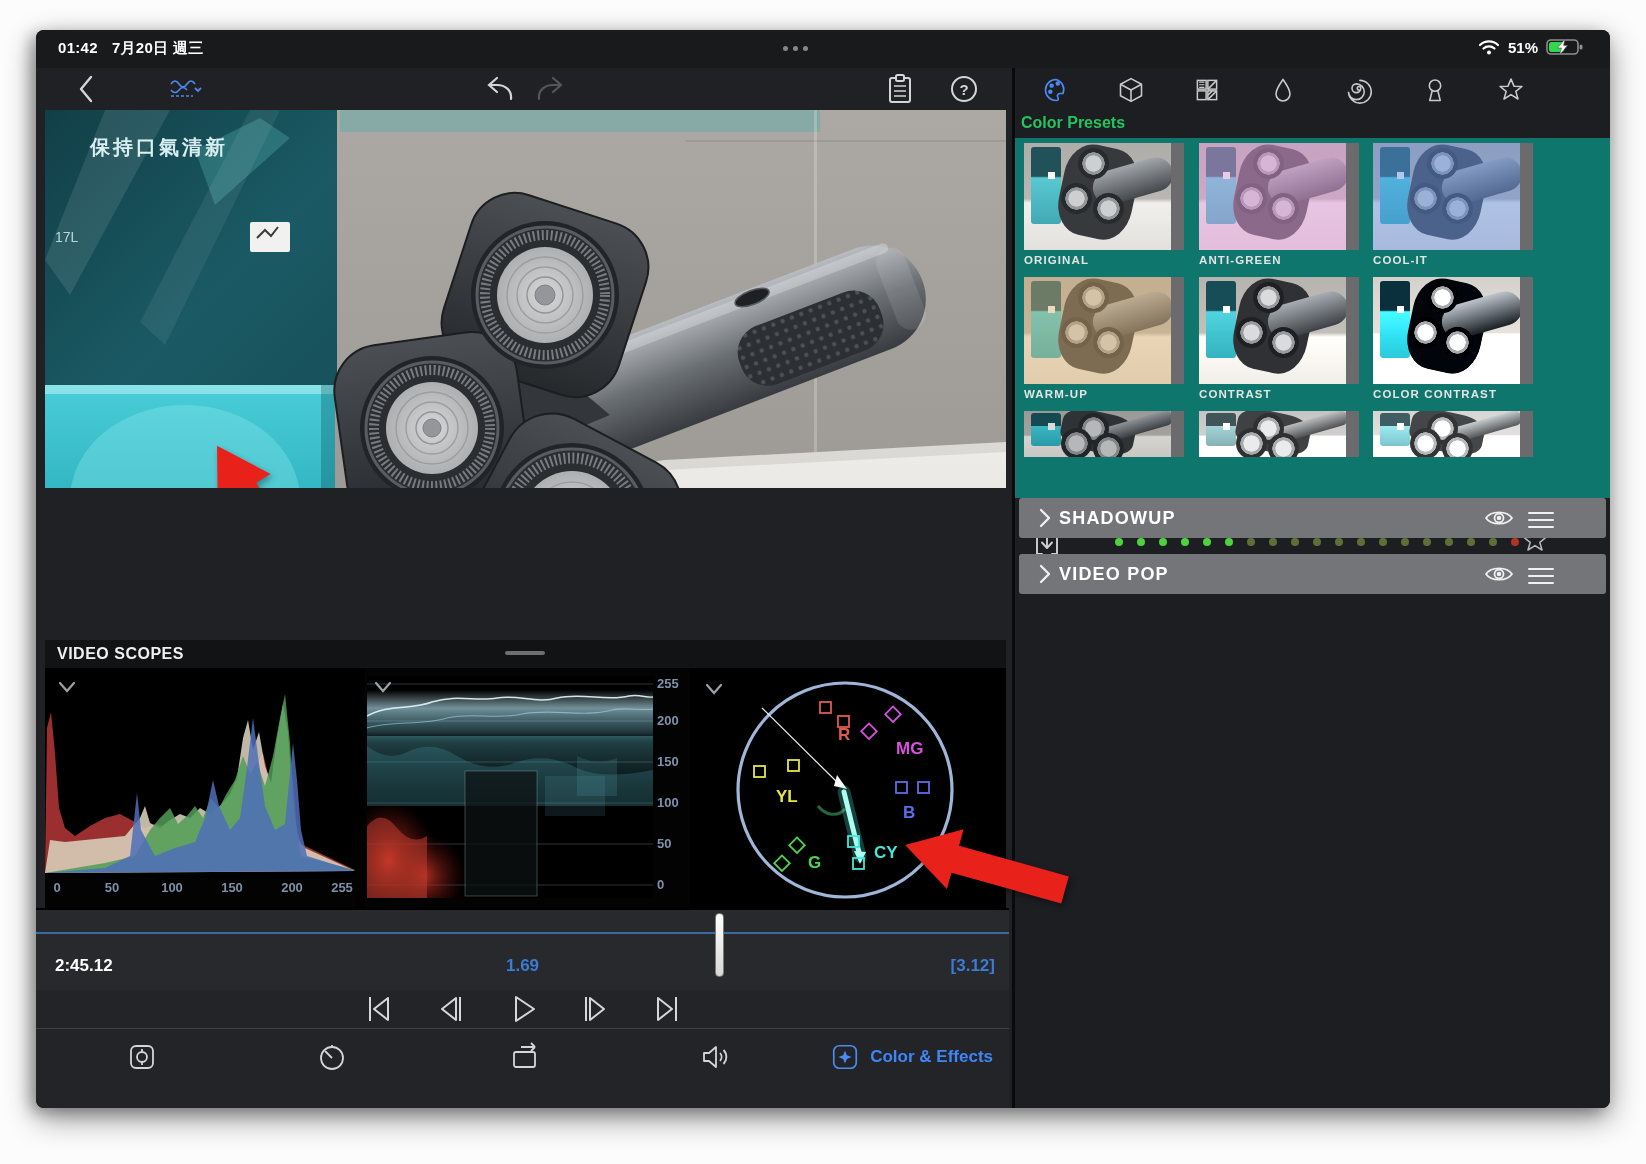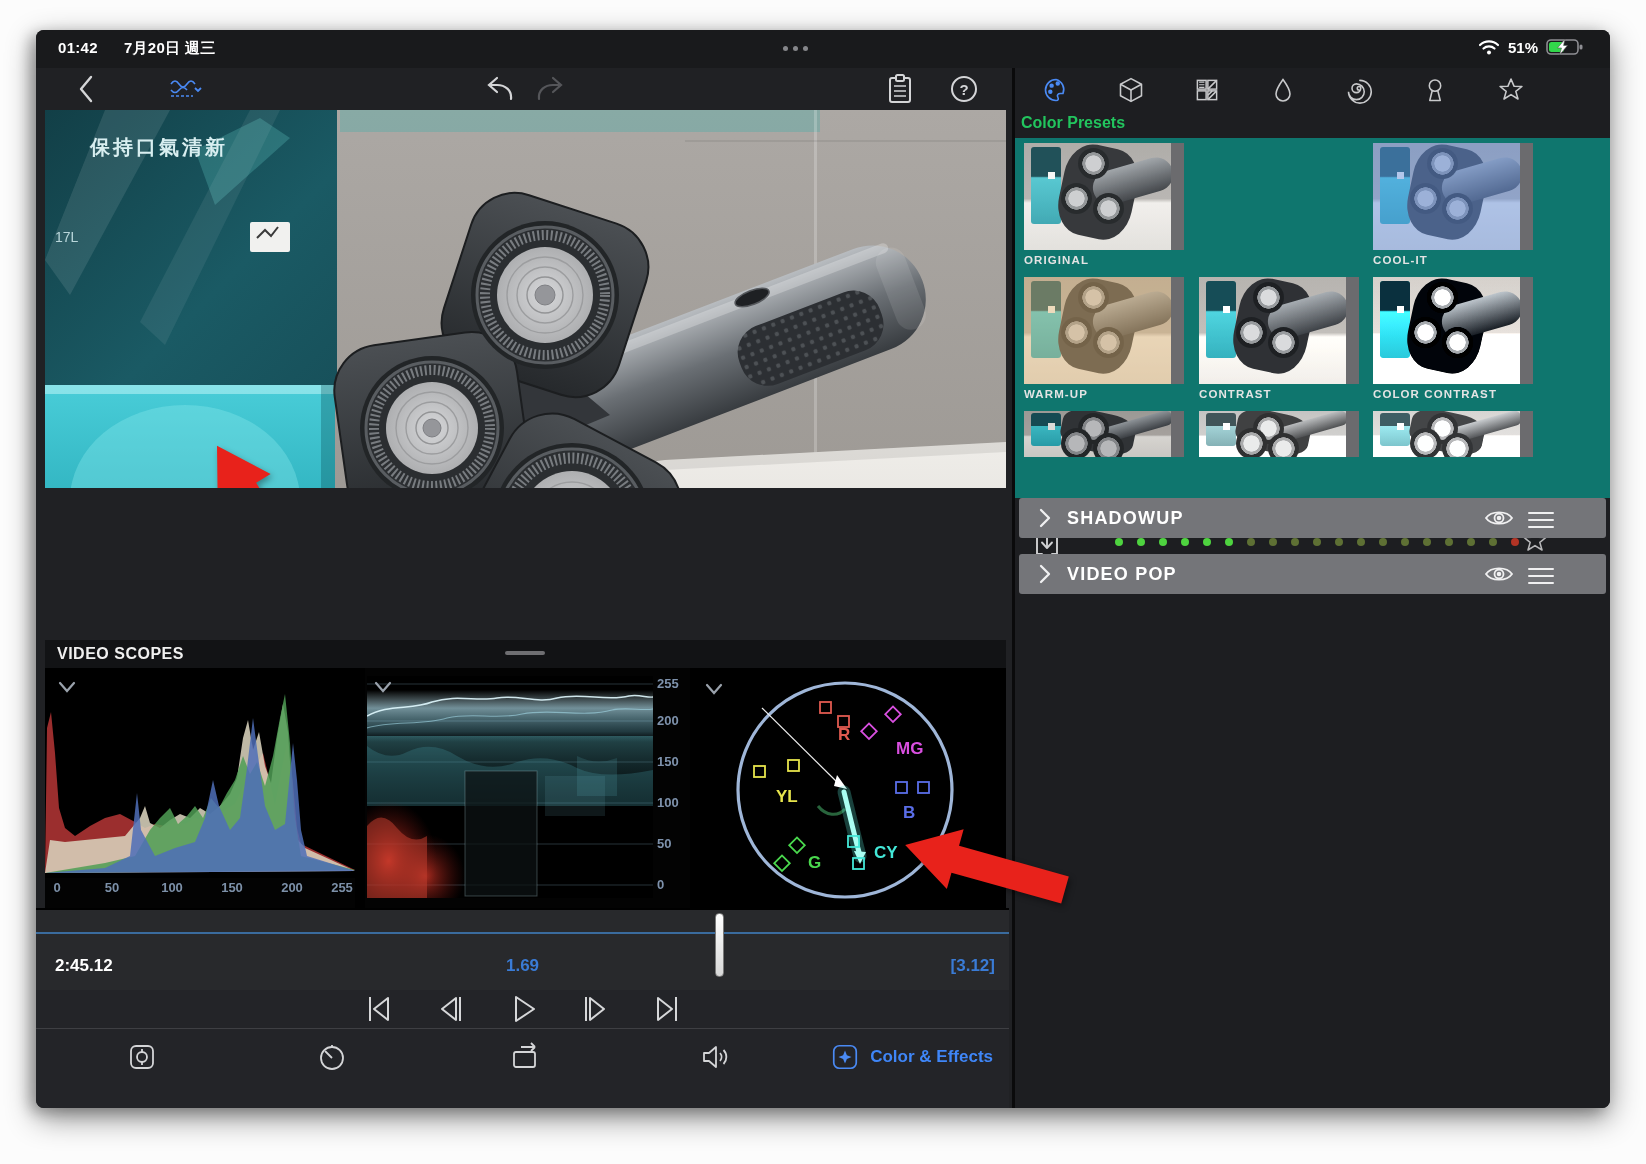--- a/index.html
+++ b/index.html
@@ -5,21 +5,21 @@
   * { box-sizing: border-box; margin: 0; padding: 0; }
   body { background:#ffffff; font-family:"Liberation Sans", sans-serif; }
   .stage { position:relative; width:1646px; height:1164px; background:#fcfcfc; overflow:hidden; }
   .device { position:absolute; left:36px; top:30px; width:1574px; height:1078px;
             background:#202124; border-radius:8px; overflow:hidden;
             box-shadow:-6px 4px 14px rgba(0,0,0,.25), 0 10px 30px rgba(0,0,0,.45); }
   svg { display:block; }
 
   
   #statusbar { position:absolute; left:0; top:0; width:1574px; height:38px; background:#191a1c; }
-  .sb-left { position:absolute; left:22px; top:9px; color:#fff; font-size:15px; font-weight:bold; letter-spacing:.3px; display:flex; gap:26px; }
+  .sb-left { position:absolute; left:22px; top:9px; color:#fff; font-size:15px; font-weight:bold; letter-spacing:.3px; display:flex; gap:14px; }
   .sb-dots { position:absolute; left:747px; top:16px; display:flex; gap:5px; }
   .sb-dots i { width:5px; height:5px; border-radius:50%; background:#85868a; }
   .sb-right { position:absolute; right:26px; top:7px; display:flex; align-items:center; gap:8px; color:#fff; font-size:15px; font-weight:bold; }
 
   
   #toolbar { position:absolute; left:0; top:38px; width:973px; height:42px; background:#202124; }
   .tbtn { position:absolute; top:4px; width:36px; height:34px; display:flex; align-items:center; justify-content:center; }
   .help-circ { width:26px; height:26px; border:2px solid #d4d5d7; border-radius:50%; color:#d4d5d7; font-size:15px; font-weight:bold; display:flex; align-items:center; justify-content:center; }
 
   
@@ -82,21 +82,21 @@
   .f-hct  .mini { filter:contrast(1.7) saturate(.75) brightness(1.08); }
   .f-dark .mini { filter:brightness(.92); }
   .f-fade .mini { filter:saturate(.3) brightness(1.18); }
   .f-wash .mini { filter:saturate(.45) brightness(1.28); }
 
   #dots-row { position:absolute; left:0; top:386px; width:598px; height:40px; }
   #preset-dots { position:absolute; left:100px; top:14px; display:flex; gap:14px; }
   #preset-dots .dot { width:8px; height:8px; border-radius:50%; }
   .layerbar { position:absolute; left:4px; width:587px; height:40px; background:#747579; border-radius:3px;
               display:flex; align-items:center; }
-  .layerbar .lb-label { color:#fff; font-size:18px; font-weight:bold; letter-spacing:1.2px; margin-left:14px; }
+  .layerbar .lb-label { color:#fff; font-size:18px; font-weight:bold; letter-spacing:1.2px; margin-left:6px; }
   .layerbar .lb-eye { position:absolute; left:464px; top:7px; }
   .layerbar .lb-burger { position:absolute; left:509px; top:9px; }
   .burger i { display:block; width:26px; height:2.5px; background:#f0f0f1; margin:4.5px 0; border-radius:1px; }
 
   .arrow-overlay { position:absolute; z-index:60; pointer-events:none; }
 </style>
 </head>
 <body>
 
 <div class="stage">
@@ -592,20 +592,36 @@
                 <i class="mbody"></i>
                 <i class="mh h1"></i>
                 <i class="mh h2"></i>
                 <i class="mh h3"></i>
               </div>
               <div class="tint"></div>
             </div>
         <div class="tstrip"></div>
         <div class="tlabel">ORIGINAL</div>
       </div>
+      <div class="tile" style="left:184px;top:5px">
+        <div class="thumb">
+              <div class="mini">
+                <i class="mb"></i>
+                <i class="mk"></i>
+                <i class="mhs"></i>
+                <i class="mbody"></i>
+                <i class="mh h1"></i>
+                <i class="mh h2"></i>
+                <i class="mh h3"></i>
+              </div>
+              <div class="tint t-anti"></div>
+            </div>
+        <div class="tstrip"></div>
+        <div class="tlabel">ANTI-GREEN</div>
+      </div>
       <div class="tile" style="left:358px;top:5px">
         <div class="thumb">
               <div class="mini">
                 <i class="mb"></i>
                 <i class="mk"></i>
                 <i class="mhs"></i>
                 <i class="mbody"></i>
                 <i class="mh h1"></i>
                 <i class="mh h2"></i>
                 <i class="mh h3"></i>

